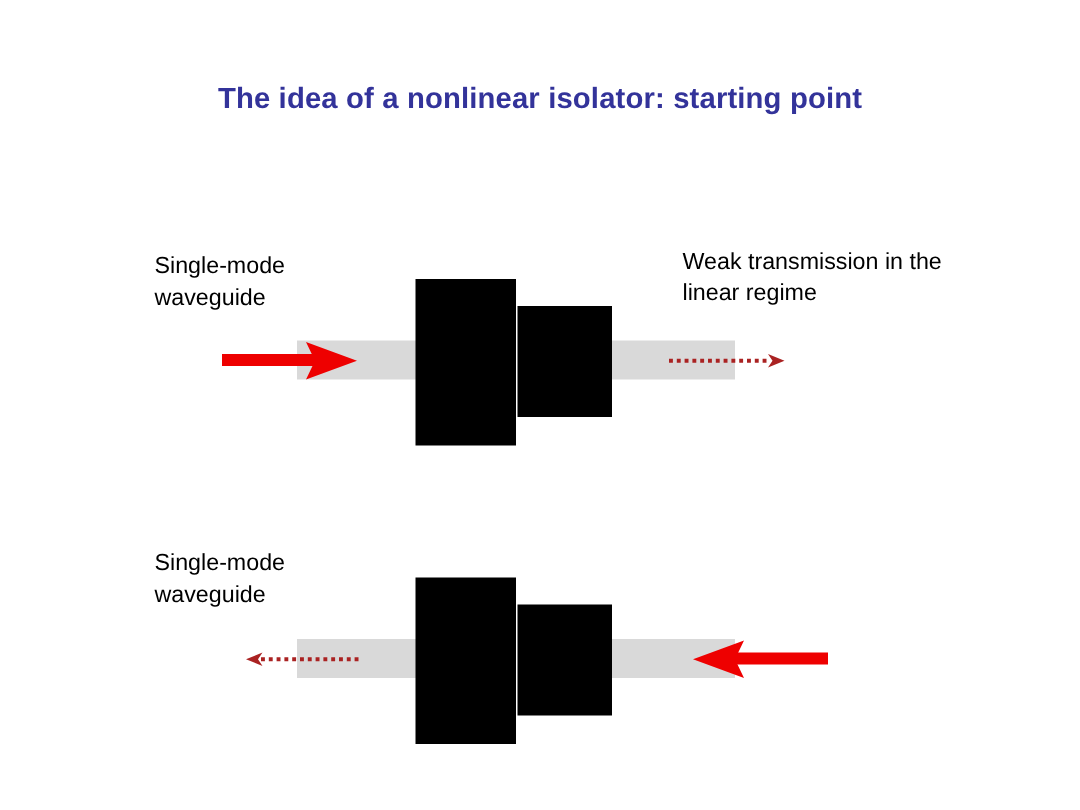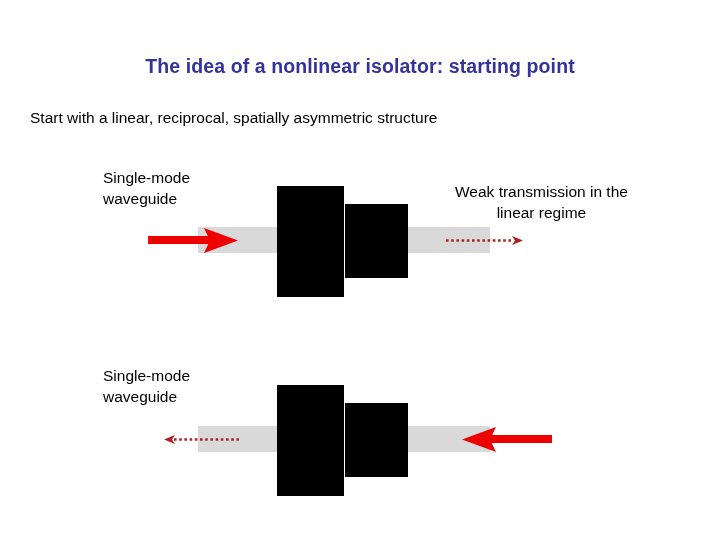--- a/index.html
+++ b/index.html
@@ -67,28 +67,27 @@
     overflow: visible;
   }
 </style>
 </head>
 <body>
 
 <div id="slide">
 
   <div class="slide-title">The idea of a nonlinear isolator: starting point</div>
 
-  <div class="body-line" style="left:30px; top:82px;">Start with a linear, reciprocal, spatially asymmetric structure</div>
 
   <div class="diagram" style="top:0; height:290px;">
 
     <div class="label-block" style="left:103px; top:142px;">Single-mode
 waveguide</div>
 
-    <div class="label-block" style="left:455px; top:156px;text-align:center;">Weak transmission in the
+    <div class="label-block" style="left:455px; top:139px;">Weak transmission in the
 linear regime</div>
 
     <div class="waveguide-bar" style="left:198px; top:202px; width:82px;"></div>
 
     <div class="waveguide-bar" style="left:406px; top:202px; width:84px;"></div>
 
     <div class="scatterer-block" style="left:277px; top:161px; width:67px; height:111px;"></div>
 
     <div class="scatterer-block" style="left:345px; top:179px; width:63px; height:74px;"></div>
 

